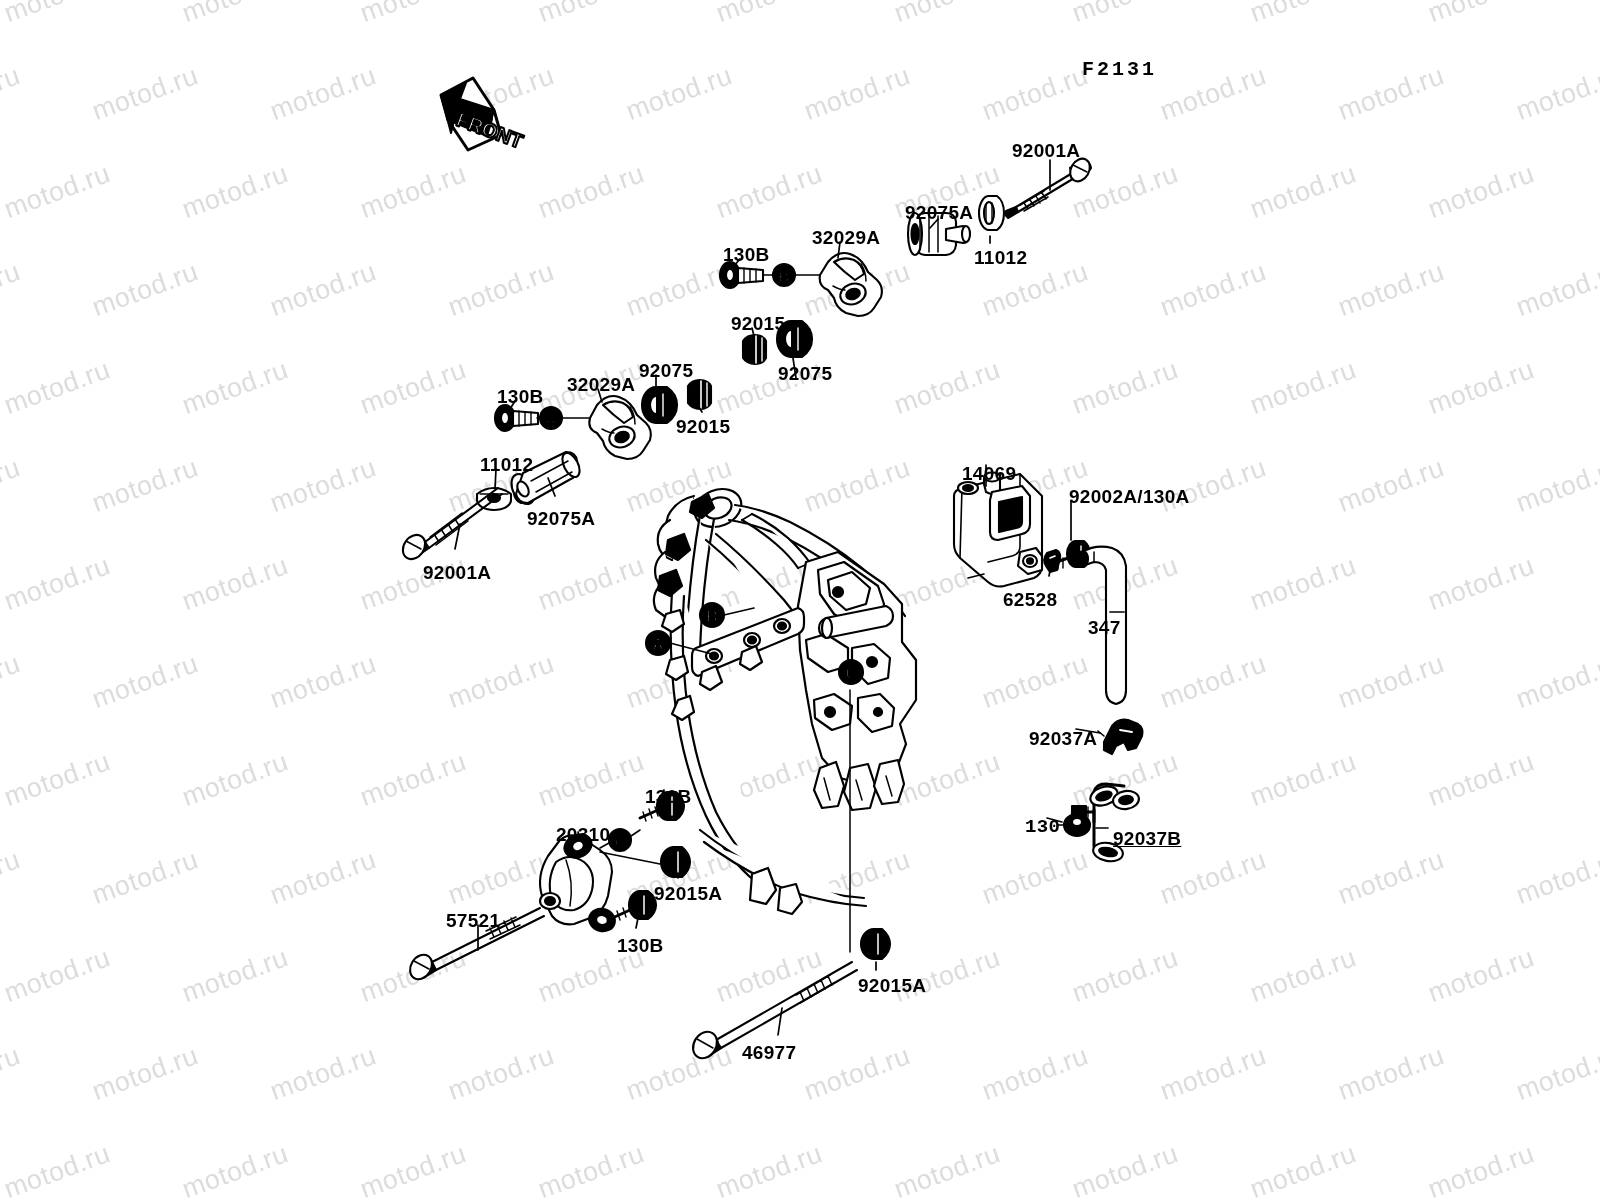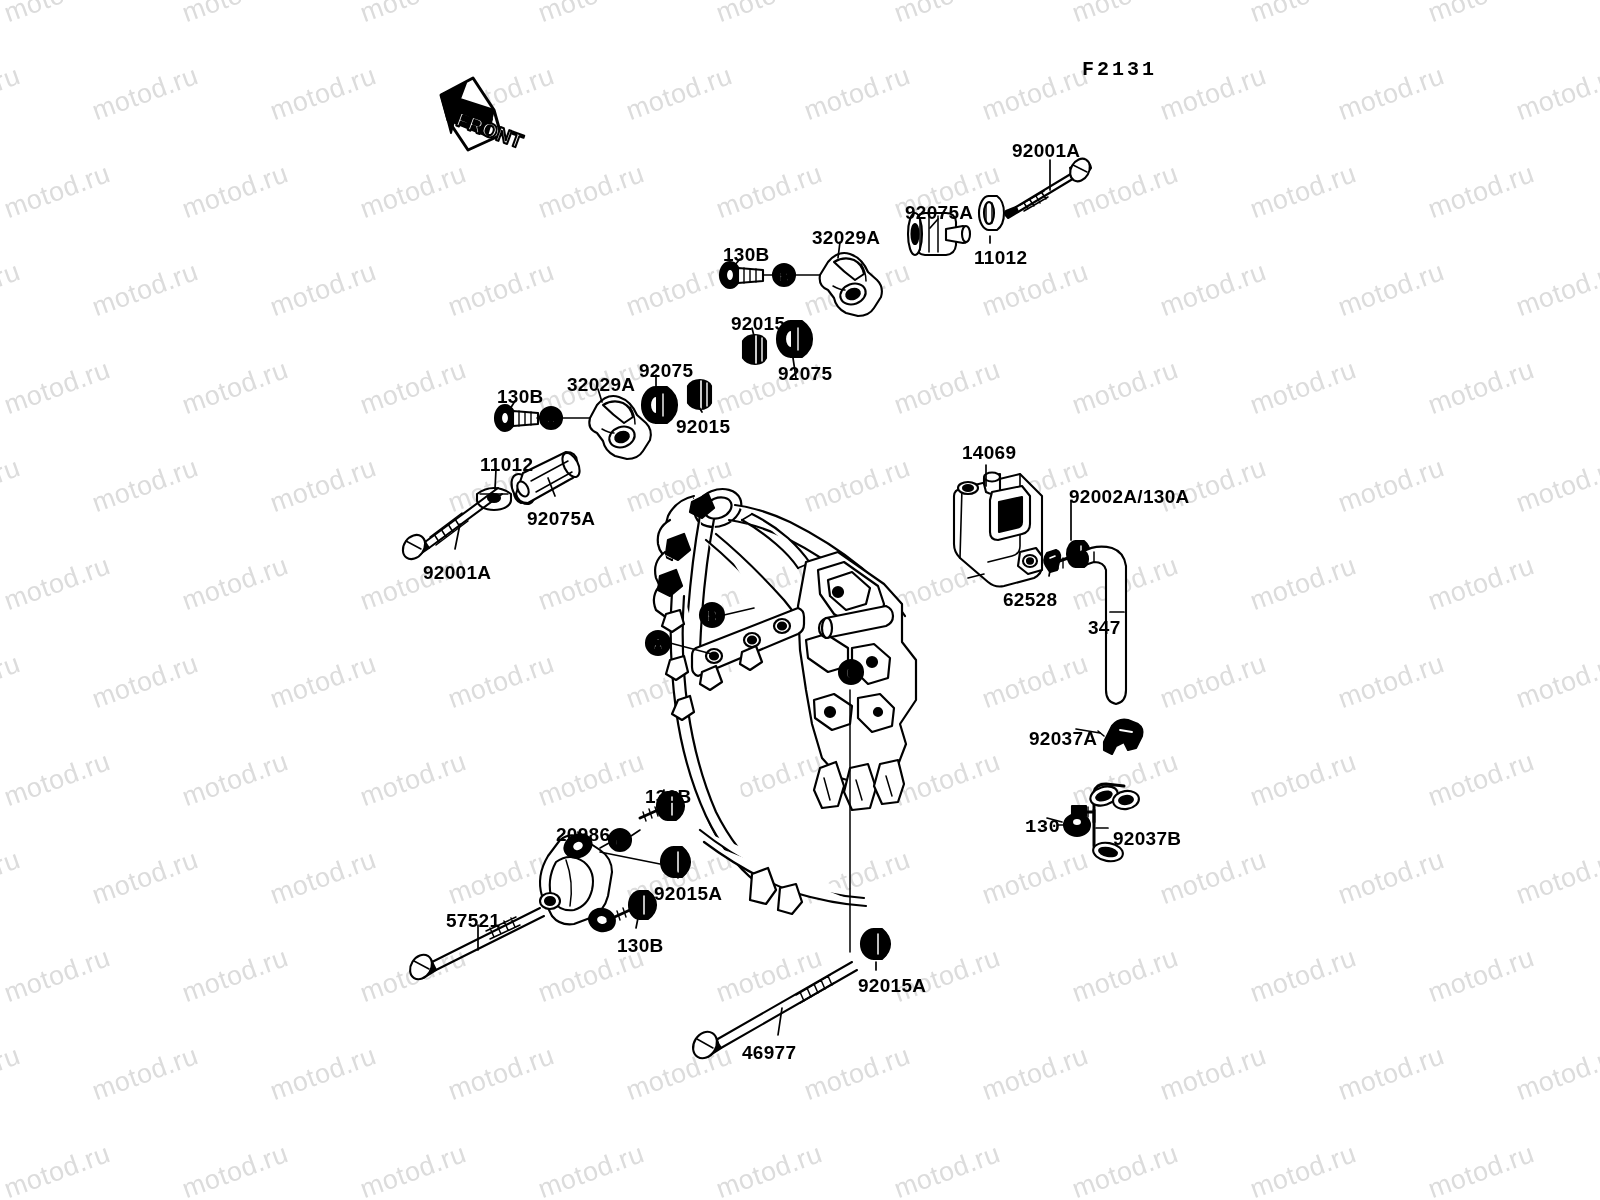--- a/index.html
+++ b/index.html
@@ -595,29 +595,29 @@
       <div class="lbl" style="left: 812px; top: 228px;">32029A</div>
       <div class="lbl" style="left: 731px; top: 314px;">92015</div>
       <div class="lbl" style="left: 778px; top: 364px;">92075</div>
       <div class="lbl" style="left: 497px; top: 387px;">130B</div>
       <div class="lbl" style="left: 567px; top: 375px;">32029A</div>
       <div class="lbl" style="left: 639px; top: 361px;">92075</div>
       <div class="lbl" style="left: 676px; top: 417px;">92015</div>
       <div class="lbl" style="left: 480px; top: 455px;">11012</div>
       <div class="lbl" style="left: 527px; top: 509px;">92075A</div>
       <div class="lbl" style="left: 423px; top: 563px;">92001A</div>
-      <div class="lbl" style="left: 962px; top: 443px;">14069</div>
+      <div class="lbl" style="left: 962px; top: 464px;">14069</div>
       <div class="lbl" style="left: 1069px; top: 487px;">92002A/130A</div>
       <div class="lbl" style="left: 1003px; top: 590px;">62528</div>
       <div class="lbl" style="left: 1088px; top: 618px;">347</div>
       <div class="lbl" style="left: 1029px; top: 729px;">92037A</div>
       <div class="lbl" style="left: 1025px; top: 818px; font-family: Liberation Mono, monospace;">130</div>
-      <div class="lbl" style="left: 1113px; top: 829px;">92037B</div>
+      <div class="lbl" style="left: 1113px; top: 829px; text-decoration: underline;">92037B</div>
       <div class="lbl" style="left: 645px; top: 787px;">130B</div>
-      <div class="lbl" style="left: 556px; top: 825px;">20986</div>
+      <div class="lbl" style="left: 556px; top: 825px;">20310</div>
       <div class="lbl" style="left: 654px; top: 884px;">92015A</div>
       <div class="lbl" style="left: 446px; top: 911px;">57521</div>
       <div class="lbl" style="left: 617px; top: 936px;">130B</div>
       <div class="lbl" style="left: 858px; top: 976px;">92015A</div>
       <div class="lbl" style="left: 742px; top: 1043px;">46977</div>
     </div>
 
 </div>
 
 </body></html>

